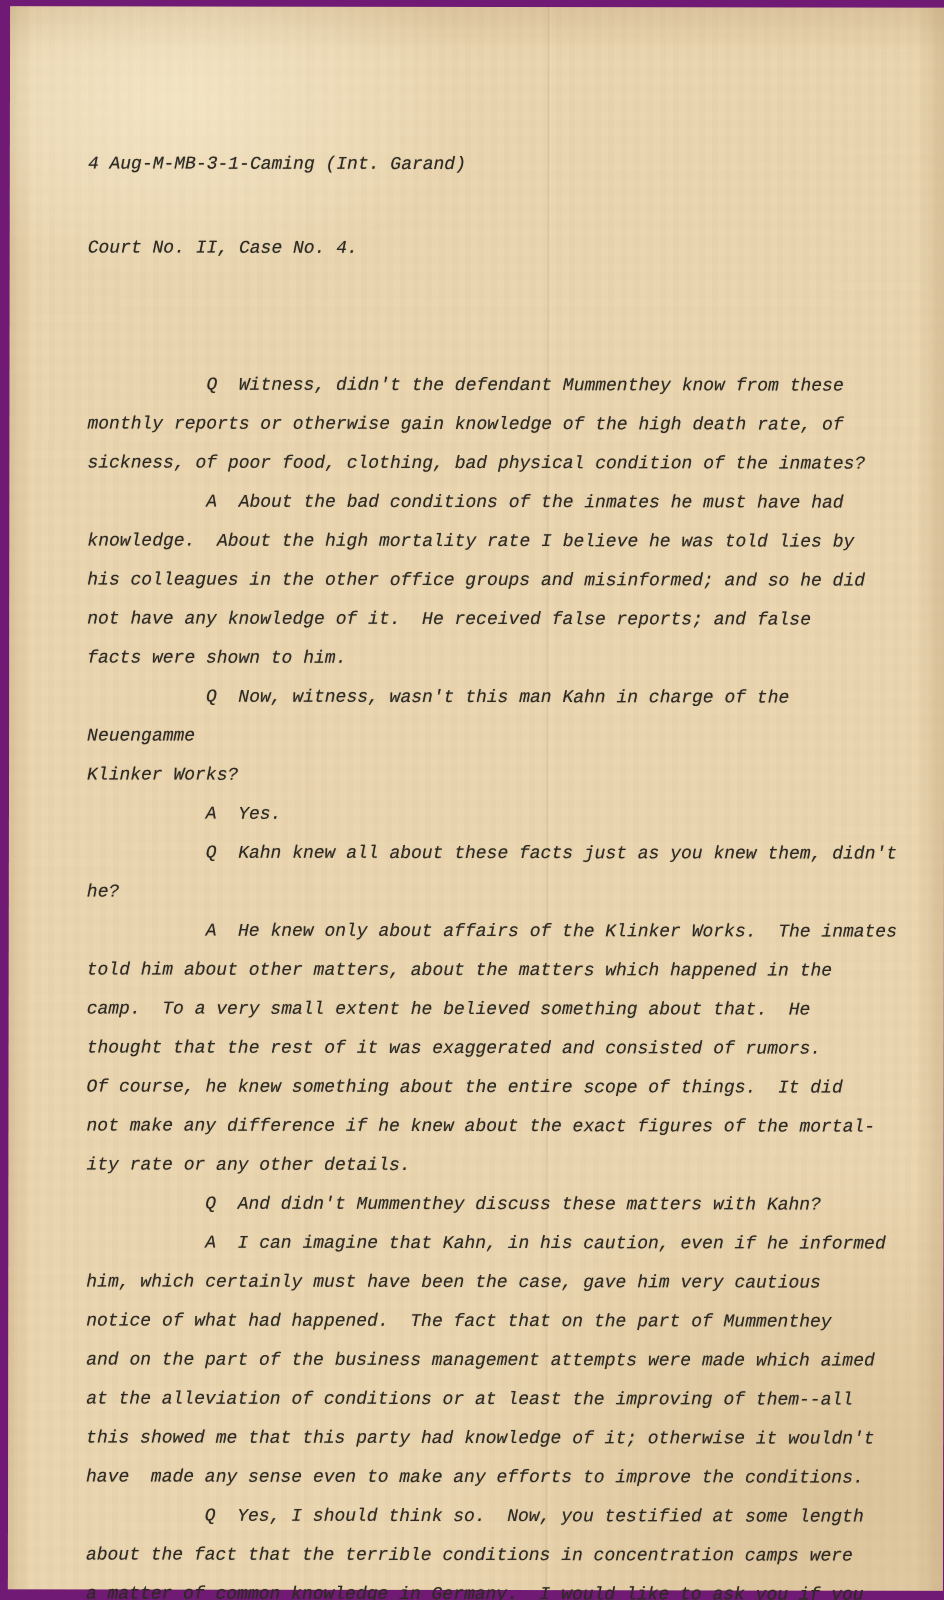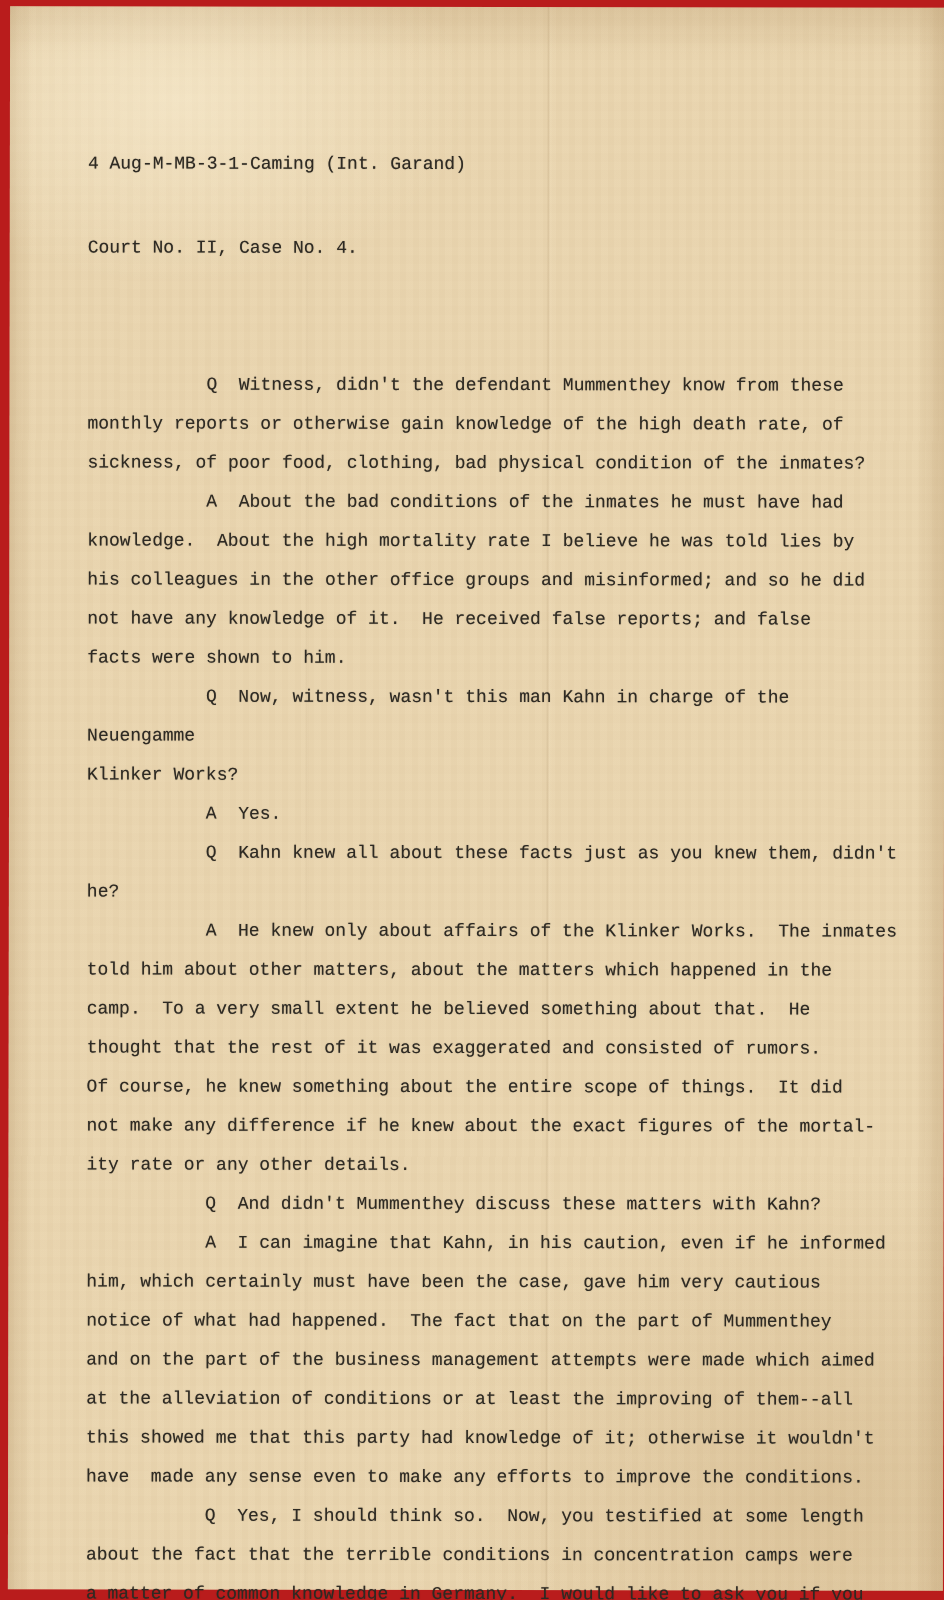--- a/index.html
+++ b/index.html
@@ -10,21 +10,22 @@
   body {
     width: 944px;
     height: 1600px;
     overflow: hidden;
     position: relative;
     font-family: "Liberation Mono", "DejaVu Sans Mono", monospace;
   }
   .scan {
     position: absolute;
     inset: 0;
-    background: #b91c1c;
+    background: #701a75;
+    font-style: italic;
   }
   
   .paper {
     position: absolute;
     top: 7px;
     left: 9px;
     right: 0px;
     bottom: 10px;
     transform: rotate(0.08deg);
     background-color: var(--paper, #e9d5b0);

